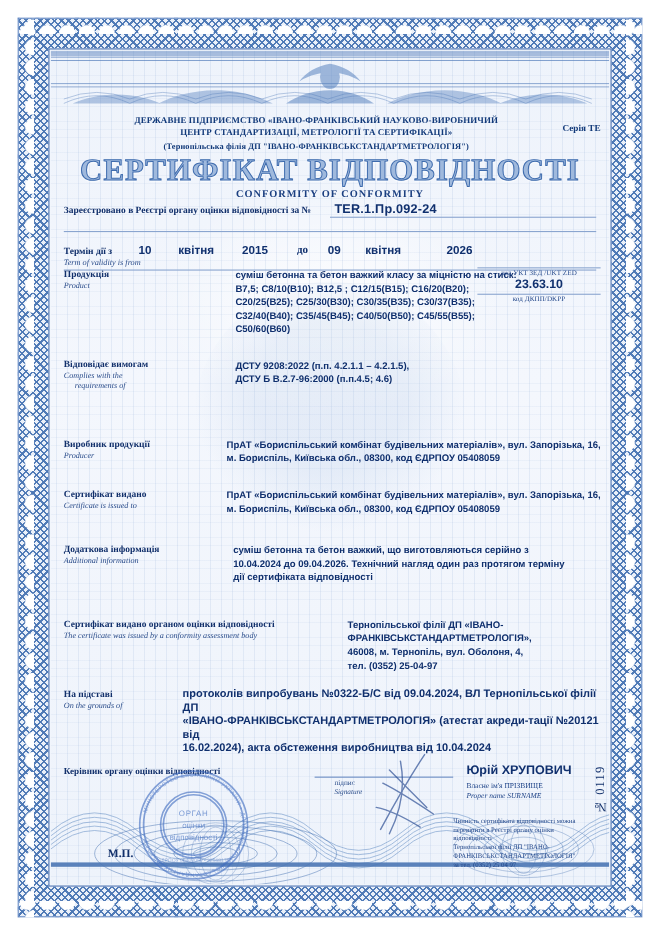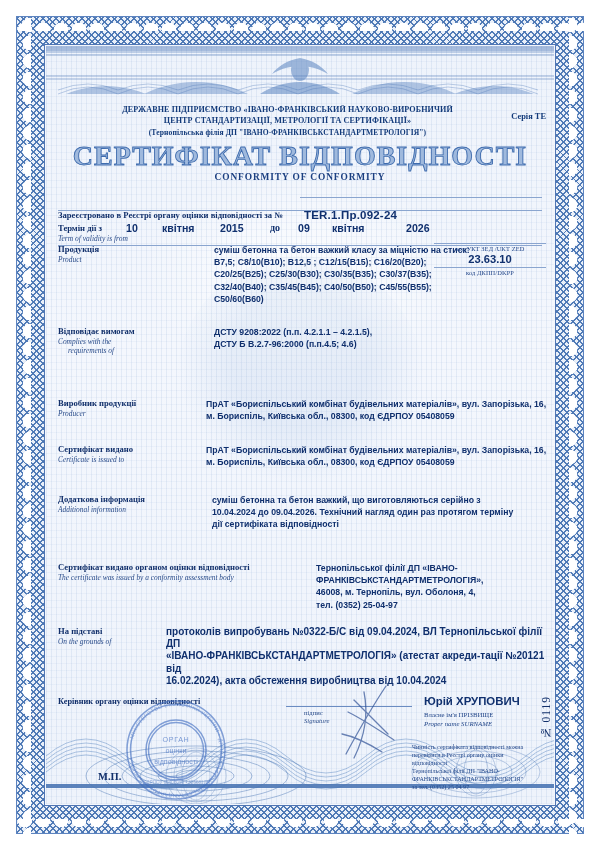--- a/index.html
+++ b/index.html
@@ -142,21 +142,21 @@
     color: #1b3f80;
   }
 
   
   .reg {
     position: absolute; left: 12px; top: 140px; width: 484px;
     font-size: 8.6px;
   }
   .reg .lab-ua { font-weight: bold; font-size: 8.6px; color:#12306b; }
   .reg .lab-en { font-style: italic; font-size: 7.5px; color: #2a4c8a; display:block; margin-top:.5px;}
-  .reg-row { position: relative; height: 22px; margin-top: 24px; }
+  .reg-row { position: relative; height: 22px; }
   .reg-val {
     position: absolute; left: 246px; top: -1px;
     font-family: "Liberation Sans", sans-serif;
     font-weight: bold; font-size: 11.5px; color: #10306e;
     letter-spacing: .2px;
   }
   .ruleline {
     position: absolute; left: 0; width: 484px;
     border-bottom: .9px solid #8aa5cf;
   }

